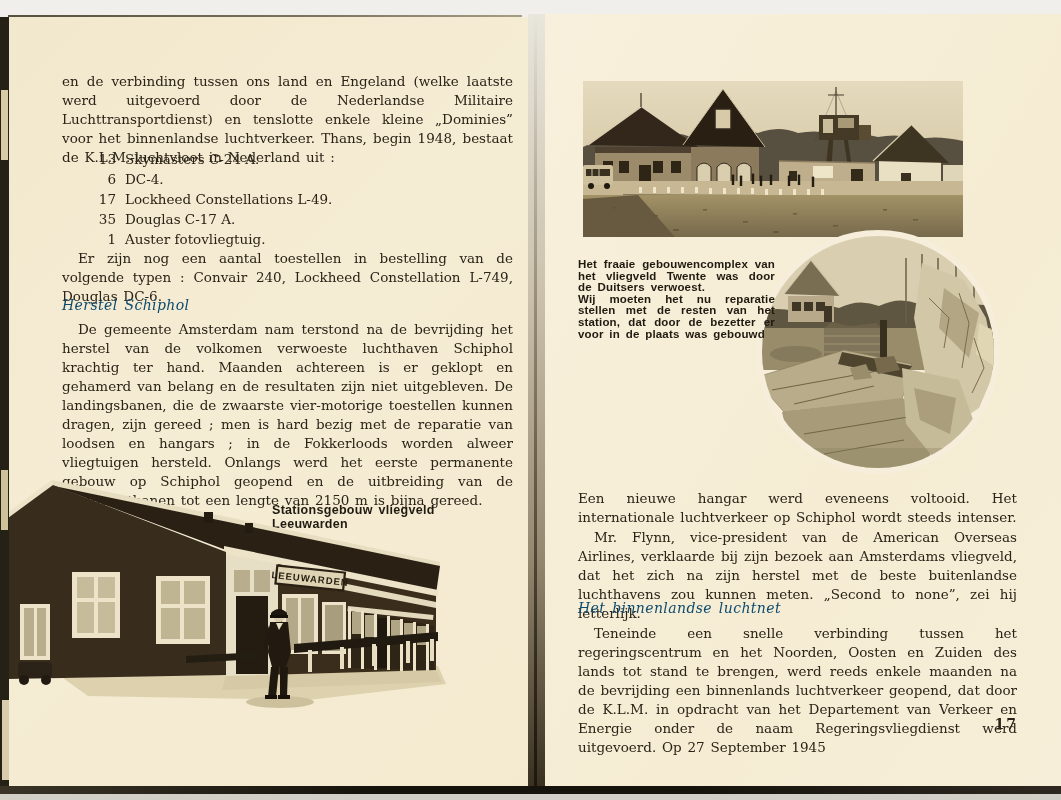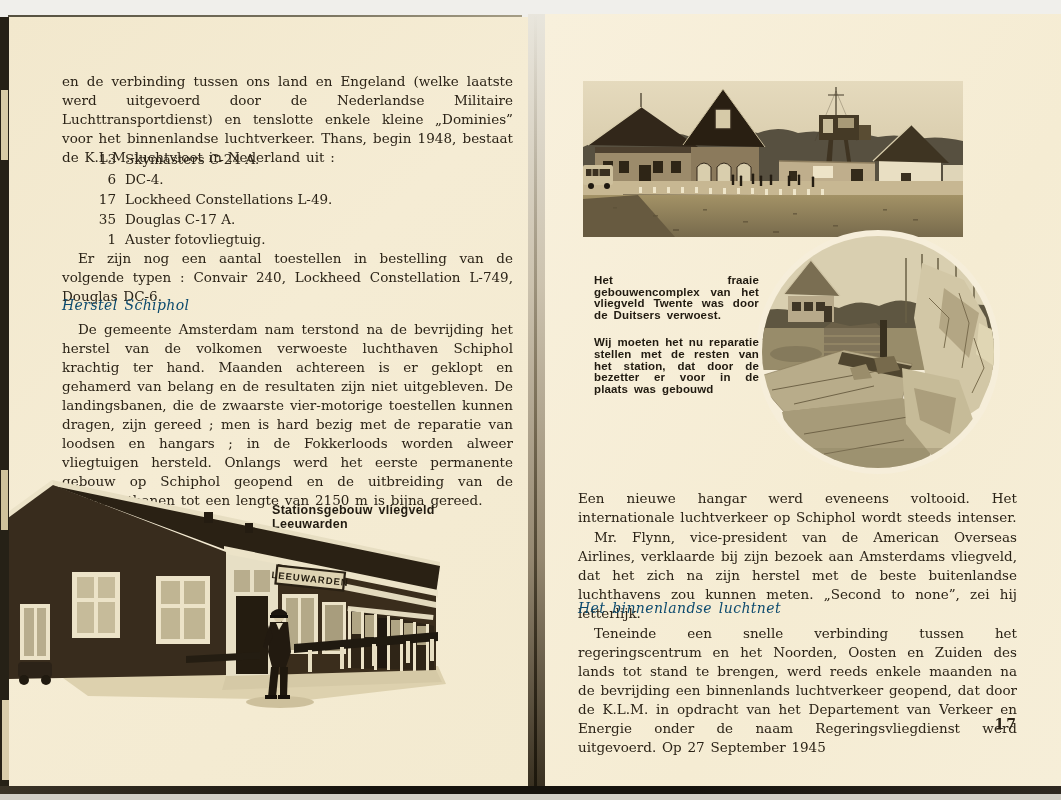--- a/index.html
+++ b/index.html
@@ -31,21 +31,21 @@
   .heading-italic{position:absolute;color:#0c4a6e;font-style:italic;font-size:14px;
     letter-spacing:.4px;word-spacing:2px;}
   .fleet{position:absolute;left:88px;top:151px;color:#2b2317;font-size:13.5px;margin-left:8px;}
   .fleet-row{height:20px;display:flex;}
   .fleet-num{display:inline-block;width:20px;text-align:right;margin-right:9px;}
   .caption-sans{font-family:"Liberation Sans","DejaVu Sans",sans-serif;font-weight:bold;color:#201a10;}
   .cap-left{position:absolute;left:272px;top:503px;width:220px;font-size:12.5px;
     text-align:left;letter-spacing:.3px;word-spacing:2px;}
   .cap-right{position:absolute;left:578px;top:259px;width:197px;font-size:11.5px;
     line-height:11.6px;text-align:justify;letter-spacing:.15px;word-spacing:2.5px;}
-  .cap-right p{margin:16px;}
+  .cap-right p{margin:0;}
   .pagenum{position:absolute;left:960px;top:716px;width:58px;text-align:right;color:#2b2317;
     font-size:14px;font-weight:bold;letter-spacing:2px;}
   
   .photo{position:absolute;}
 </style>
 </head>
 <body>
 
 <div id="stage">
 

